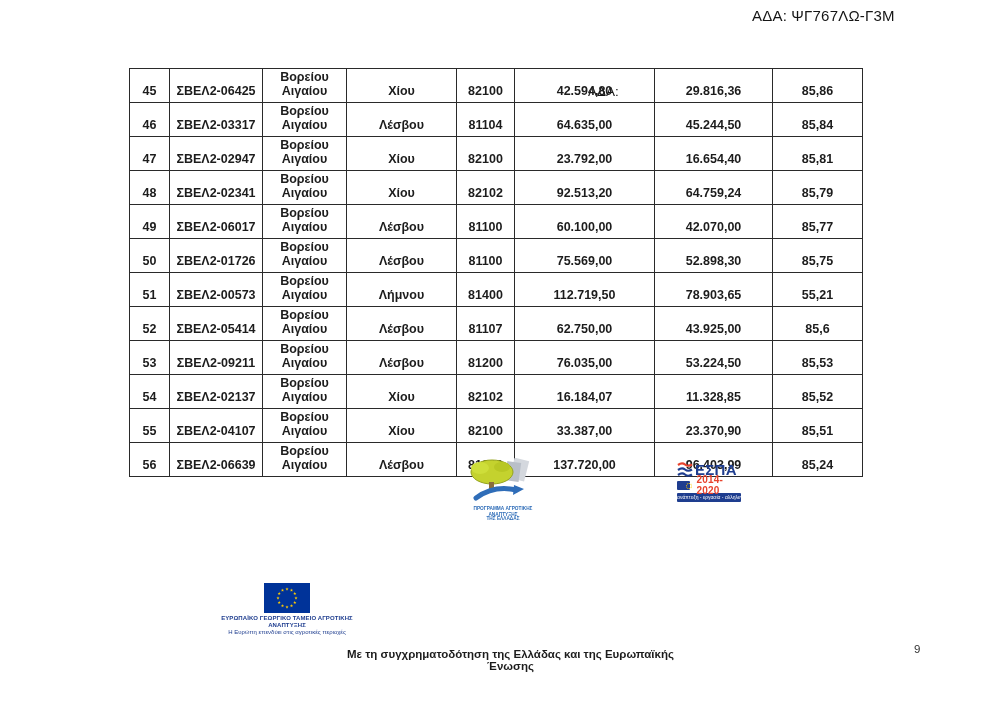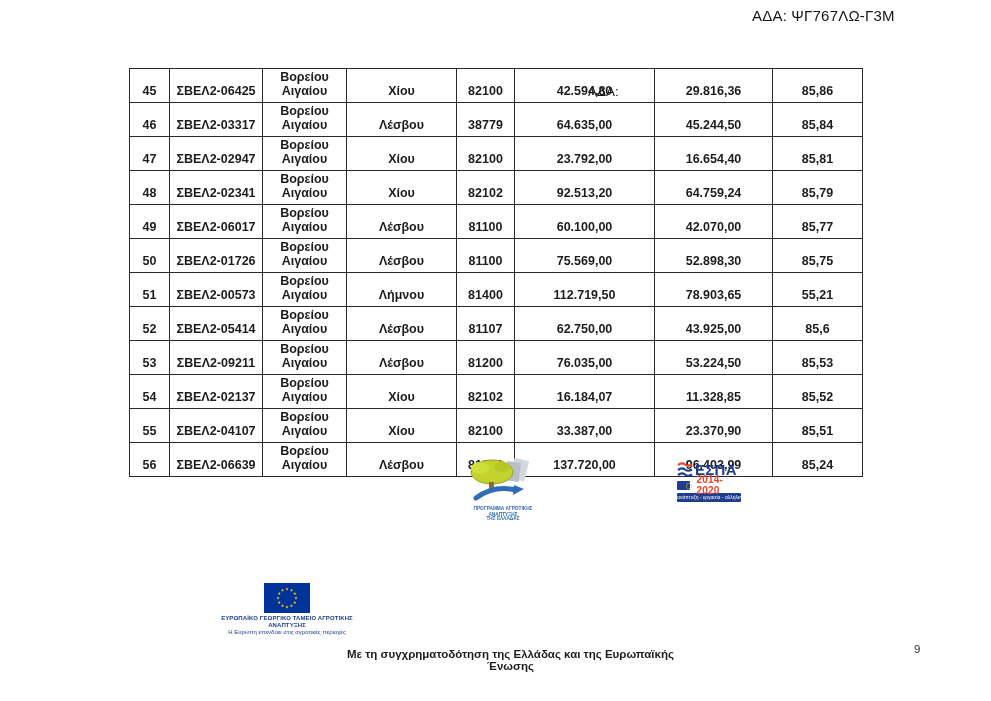--- a/index.html
+++ b/index.html
@@ -94,21 +94,21 @@
         <td>42.594,80</td>
         <td>29.816,36</td>
         <td>85,86</td>
       </tr>
       <tr>
         <td>46</td>
         <td>ΣΒΕΛ2-03317</td>
         <td class="region">Βορείου
 Αιγαίου</td>
         <td>Λέσβου</td>
-        <td>38779</td>
+        <td>81104</td>
         <td>64.635,00</td>
         <td>45.244,50</td>
         <td>85,84</td>
       </tr>
       <tr>
         <td>47</td>
         <td>ΣΒΕΛ2-02947</td>
         <td class="region">Βορείου
 Αιγαίου</td>
         <td>Χίου</td>

